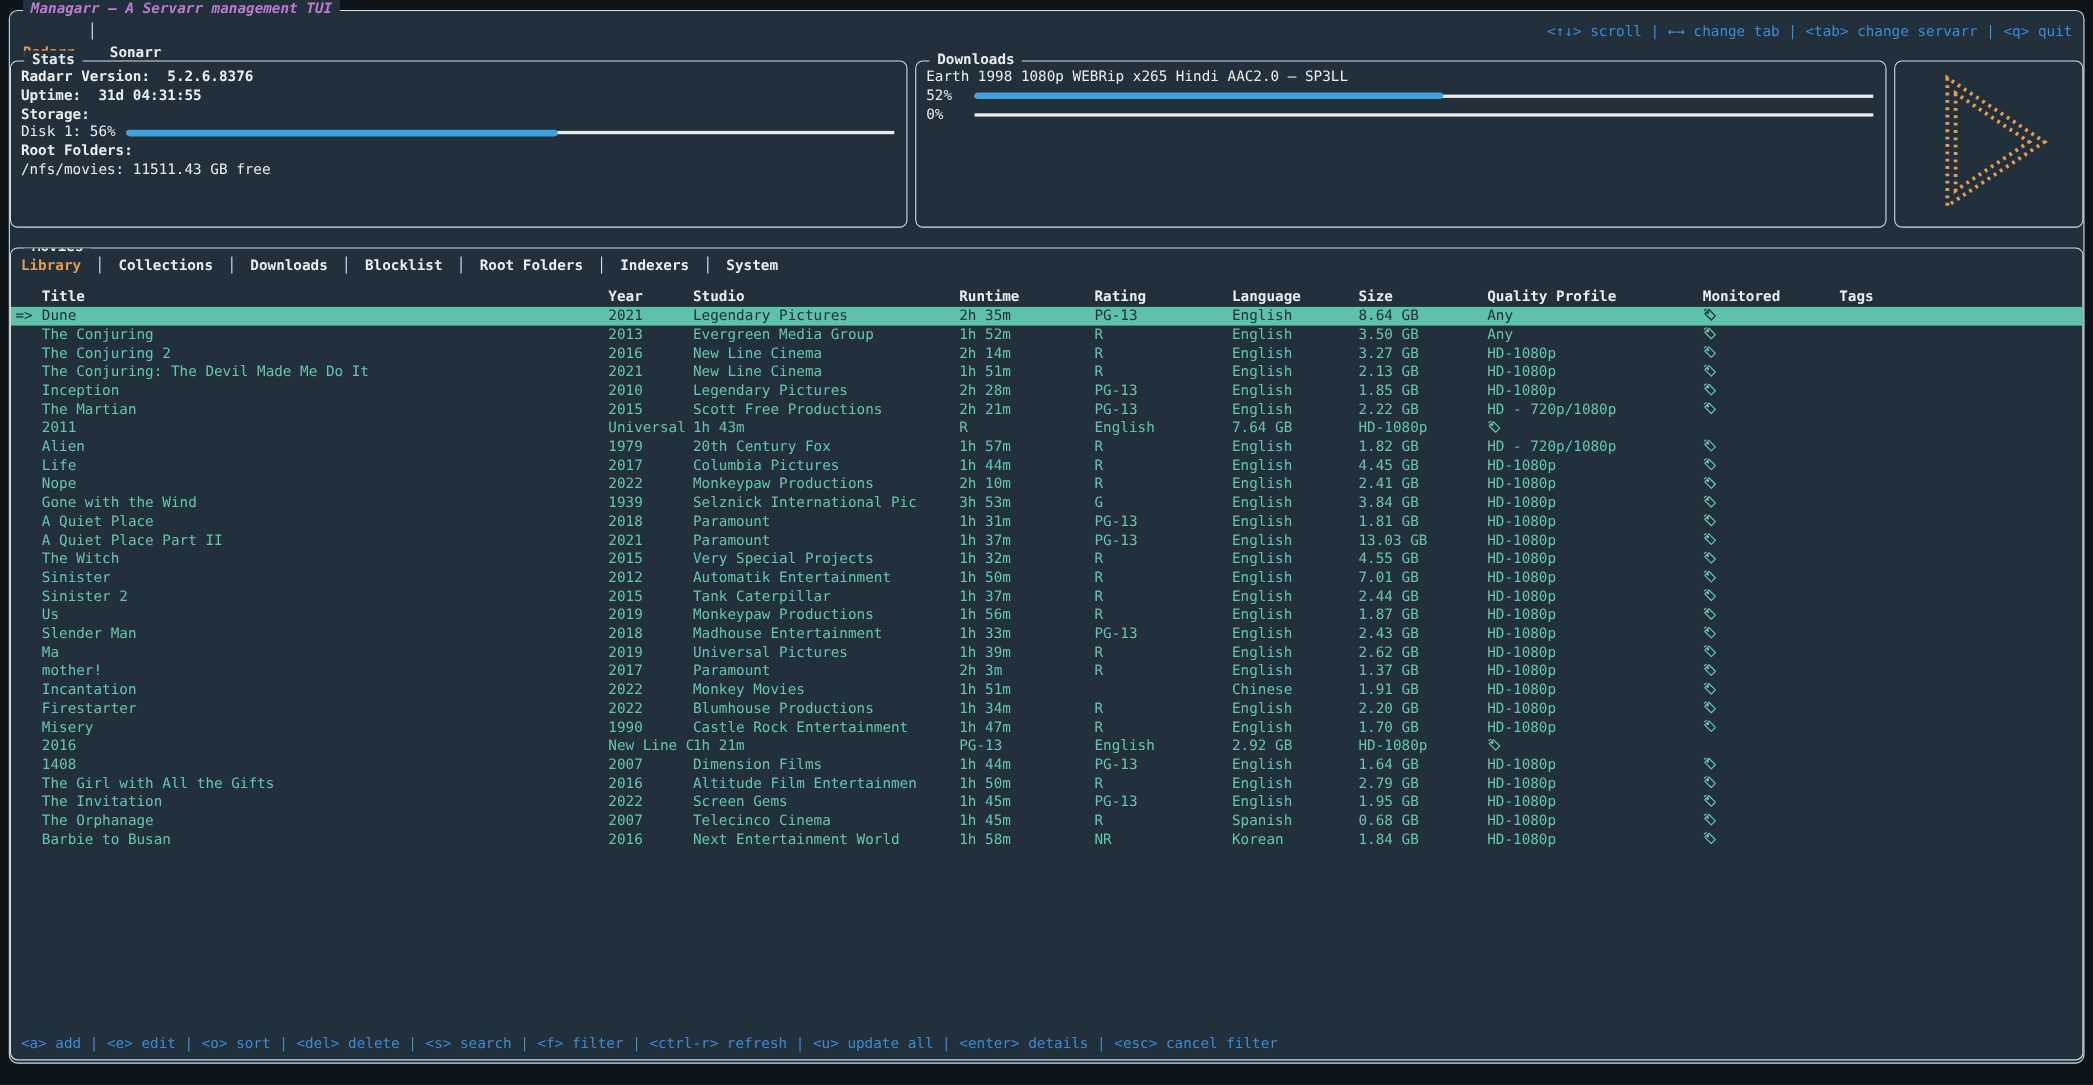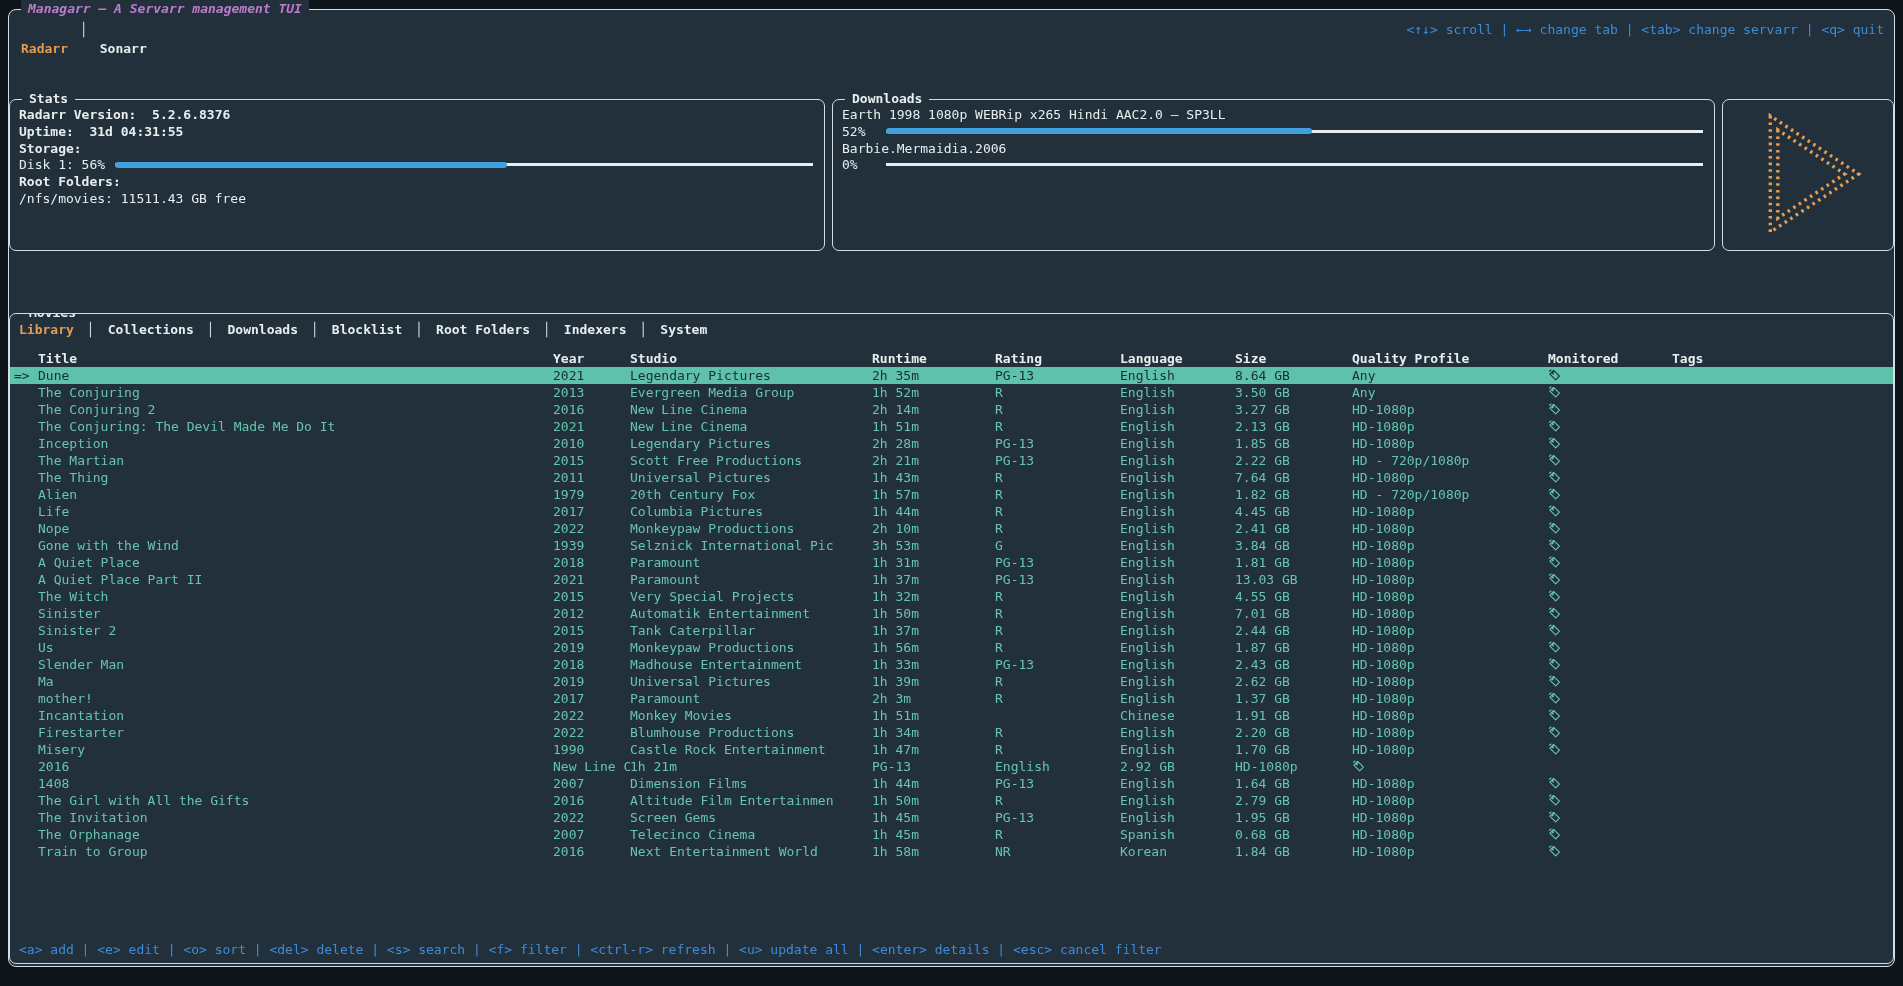--- a/index.html
+++ b/index.html
@@ -24,21 +24,20 @@
     font-size:13px;
     color:var(--white);
   }
   .frame{
     position:absolute;left:8px;top:9px;right:8px;bottom:19px;
     background:var(--bg);
     border:1px solid var(--border);
     border-radius:8px;
     display:flex;flex-direction:column;
     padding:0 0 2px 0;
-    gap:44px;
   }
   .legend{
     position:absolute;top:-10px;left:12px;
     background:var(--bg);
     padding:0 7px;
     font-weight:bold;
     color:var(--white);
     white-space:nowrap;
     line-height:18px;
   }
@@ -151,21 +150,20 @@
     <div class="panel panel-downloads">
       <span class="legend">Downloads</span>
       <div class="sline">Earth 1998 1080p WEBRip x265 Hindi AAC2.0 – SP3LL</div>
       <div class="sline">
         <span class="dl-gauge-label">52%</span>
         <span class="gauge">
           <span class="track"></span>
           <span class="fill" style="width: 52%;"></span>
         </span>
       </div>
-      <div class="sline">Barbie.Mermaidia.2006</div>
       <div class="sline">
         <span class="dl-gauge-label">0%</span>
         <span class="gauge">
           <span class="track"></span>
           <span class="fill" style="width: 0%;"></span>
         </span>
       </div>
     </div>
 
     <div class="panel panel-logo">
@@ -310,21 +308,20 @@
           <div>HD - 720p/1080p</div>
           <div class="mon-icon"><svg width="13" height="14" viewBox="0 0 14 14" fill="none" stroke="currentColor" stroke-width="1.2" stroke-linejoin="round">
               <path d="M2 6 L6 2 L12.3 8.3 L8.3 12.3 Z"></path>
               <path d="M1.2 3.2 L3.6 1.4"></path>
               <circle cx="5" cy="5" r="0.7"></circle>
             </svg></div>
           <div></div>
         </div>
         <div class="tgrid trow">
           <div class="cell-marker"></div>
-          <div>The Thing</div>
           <div>2011</div>
           <div>Universal Pictures</div>
           <div>1h 43m</div>
           <div>R</div>
           <div>English</div>
           <div>7.64 GB</div>
           <div>HD-1080p</div>
           <div class="mon-icon"><svg width="13" height="14" viewBox="0 0 14 14" fill="none" stroke="currentColor" stroke-width="1.2" stroke-linejoin="round">
               <path d="M2 6 L6 2 L12.3 8.3 L8.3 12.3 Z"></path>
               <path d="M1.2 3.2 L3.6 1.4"></path>
@@ -683,21 +680,21 @@
           <div>HD-1080p</div>
           <div class="mon-icon"><svg width="13" height="14" viewBox="0 0 14 14" fill="none" stroke="currentColor" stroke-width="1.2" stroke-linejoin="round">
               <path d="M2 6 L6 2 L12.3 8.3 L8.3 12.3 Z"></path>
               <path d="M1.2 3.2 L3.6 1.4"></path>
               <circle cx="5" cy="5" r="0.7"></circle>
             </svg></div>
           <div></div>
         </div>
         <div class="tgrid trow">
           <div class="cell-marker"></div>
-          <div>Train to Group</div>
+          <div>Barbie to Busan</div>
           <div>2016</div>
           <div>Next Entertainment World</div>
           <div>1h 58m</div>
           <div>NR</div>
           <div>Korean</div>
           <div>1.84 GB</div>
           <div>HD-1080p</div>
           <div class="mon-icon"><svg width="13" height="14" viewBox="0 0 14 14" fill="none" stroke="currentColor" stroke-width="1.2" stroke-linejoin="round">
               <path d="M2 6 L6 2 L12.3 8.3 L8.3 12.3 Z"></path>
               <path d="M1.2 3.2 L3.6 1.4"></path>

